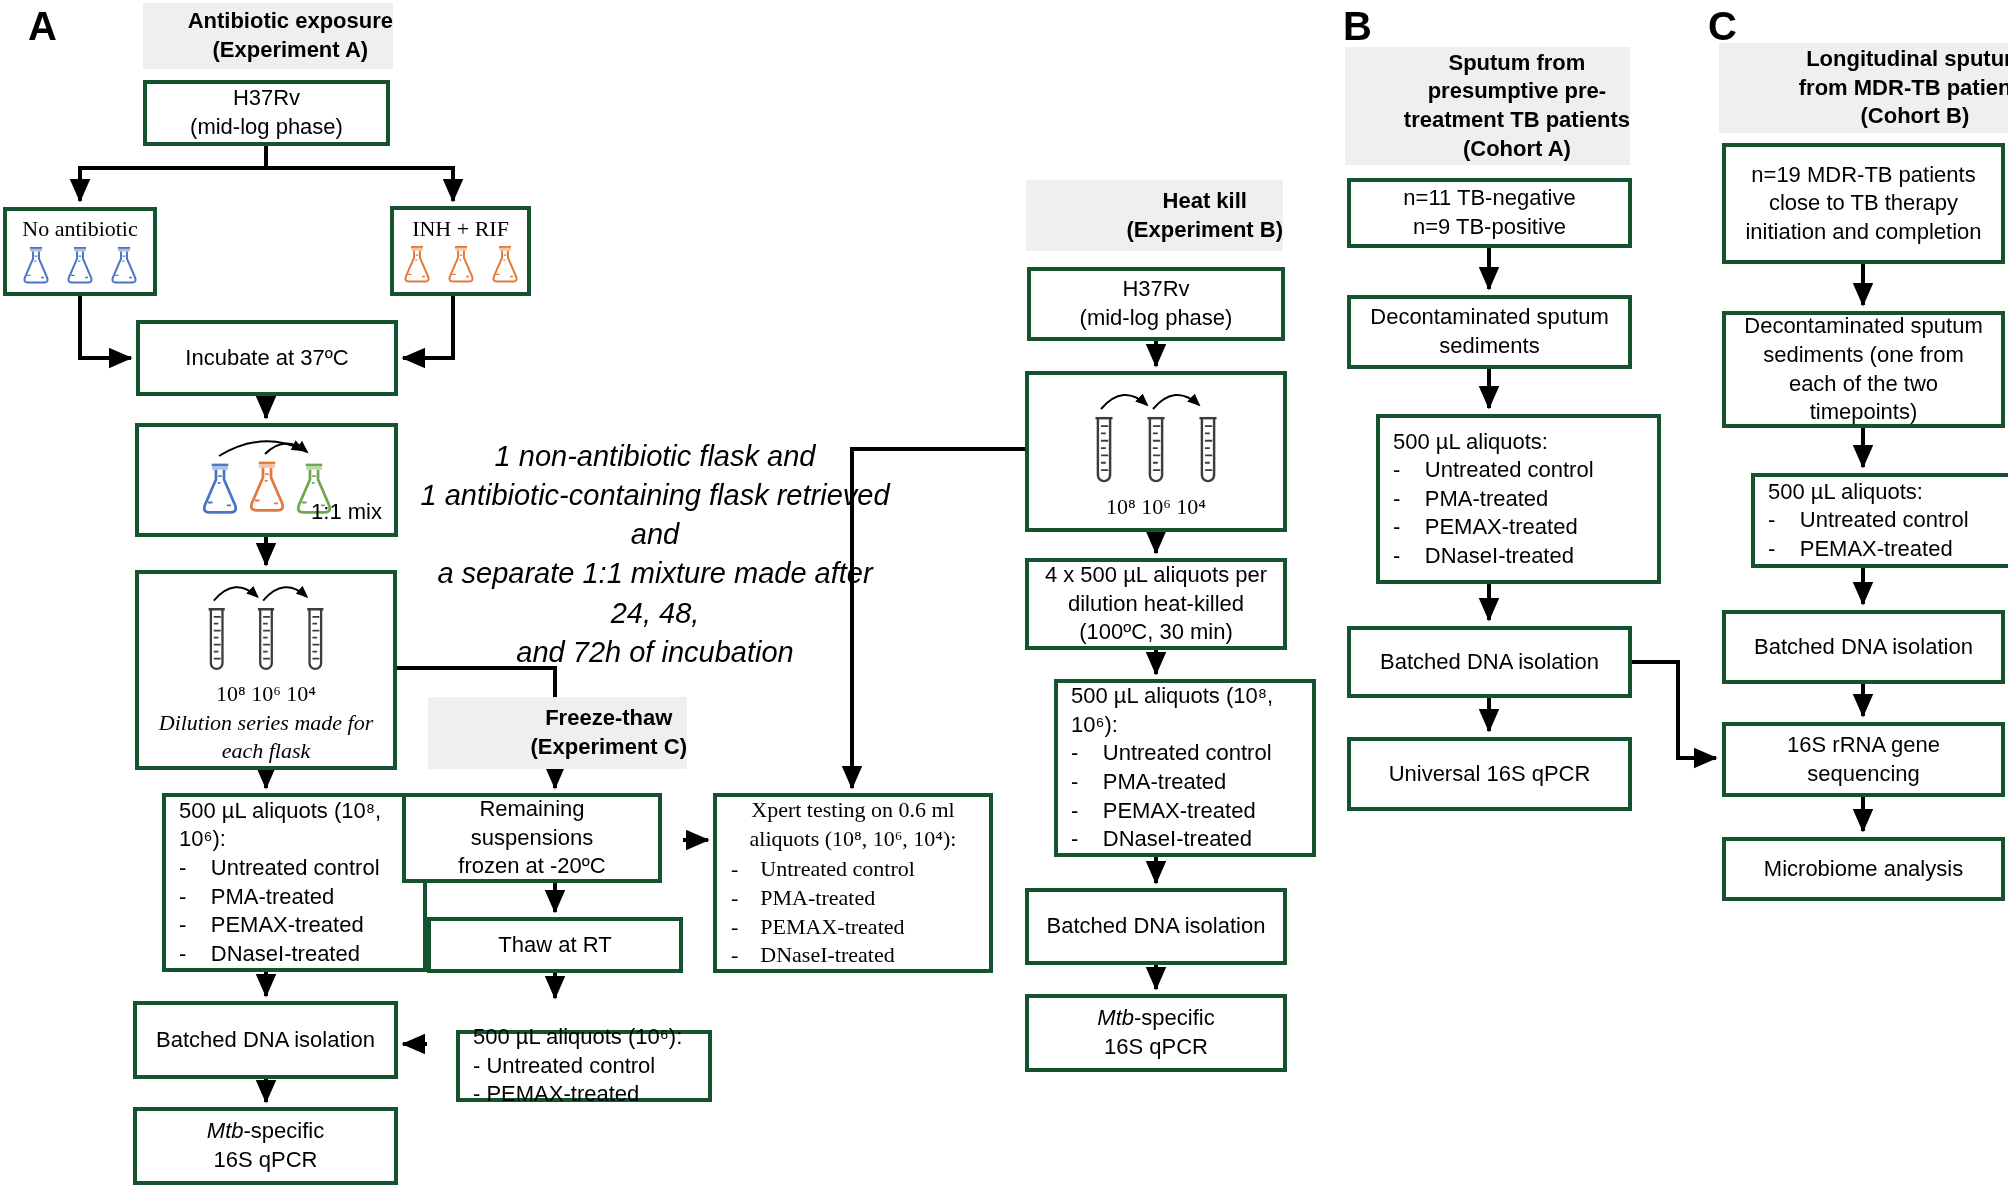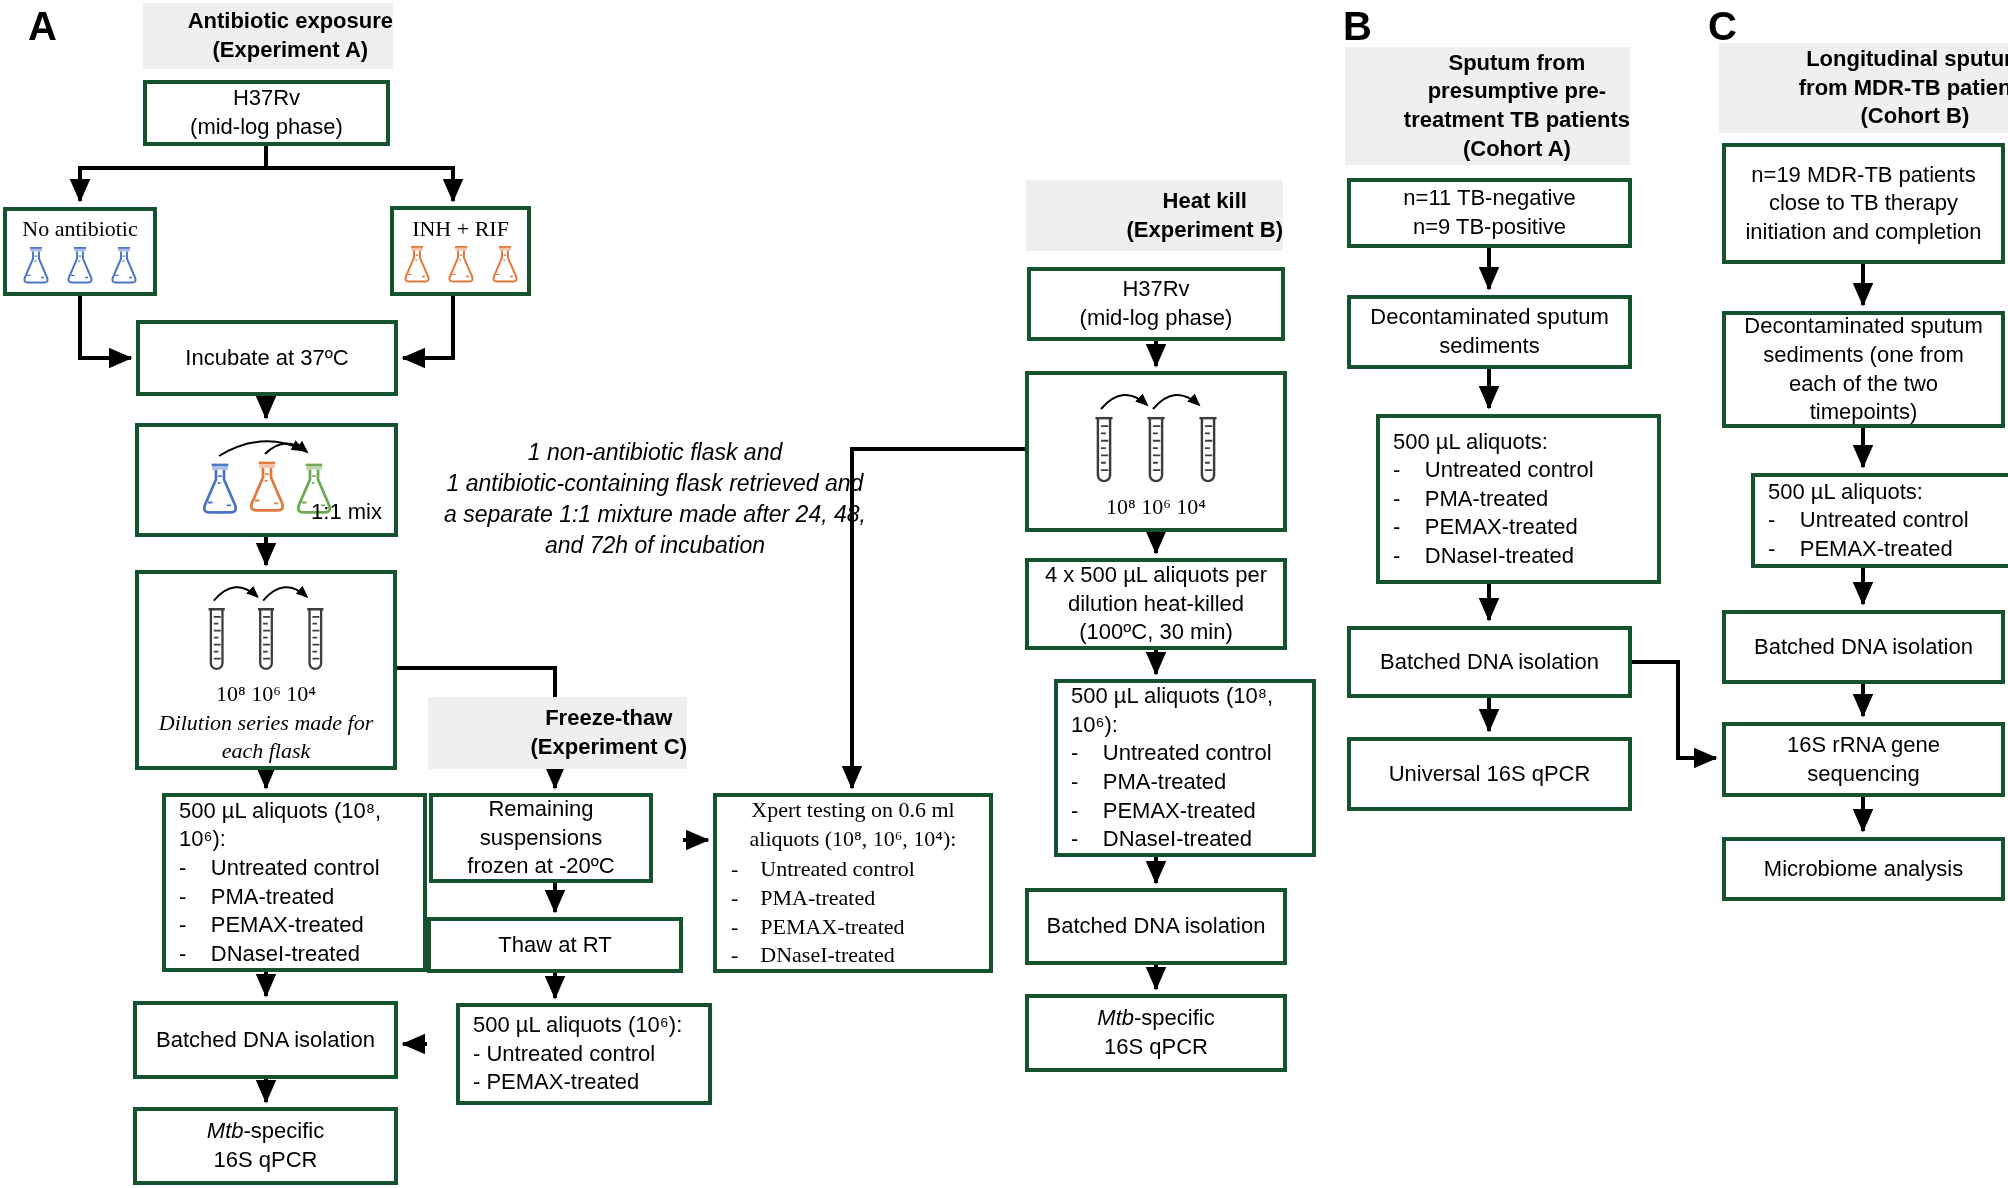--- a/index.html
+++ b/index.html
@@ -5,21 +5,21 @@
   html,body{margin:0;padding:0;background:#fff;}
   .canvas{position:relative;width:2008px;height:1188px;background:#ffffff;
           font-family:"Liberation Sans","DejaVu Sans",sans-serif;color:#000;overflow:hidden;}
   .plabel{position:absolute;font-weight:bold;font-size:40px;line-height:1;}
   .hdr{position:absolute;background:#efefef;display:flex;align-items:center;justify-content:flex-end;
        text-align:center;font-weight:bold;font-size:22px;line-height:1.3;box-sizing:border-box;}
   .box{position:absolute;border:4px solid #14532d;background:#fff;display:flex;align-items:center;
        justify-content:center;text-align:center;font-size:22px;line-height:1.3;box-sizing:border-box;}
   .txt{white-space:pre-wrap;}
   .left{justify-content:flex-start;text-align:left;padding-left:13px;padding-right:4px;margin-left:29px;}
-  .note{position:absolute;font-style:italic;font-size:23px;line-height:1.35;text-align:center;white-space:pre-wrap;}
+  .note{position:absolute;font-style:italic;font-size:29px;line-height:1.35;text-align:center;white-space:pre-wrap;}
   .col{flex-direction:column;font-family:Liberation Serif, serif;}
   .ital{font-style:italic;}
   .mixlabel{position:absolute;right:12px;bottom:6px;font-size:22px;}
   .connector-svg{position:absolute;left:0;top:0;pointer-events:none;}
   .icon-svg{display:block;}
   .flaskrow{display:flex;gap:10px;margin-top:2px;}
   .xpert-head{white-space:pre-wrap;text-align:center;display:block;}
   .xpert-list{white-space:pre-wrap;text-align:left;display:block;padding-left:14px;margin-top:2px;}
 </style>
 </head>
@@ -176,31 +176,31 @@
   <div class="box" style="left:133px;top:1107px;width:265px;height:78px">
     <span class="txt"><i class="ital">Mtb</i><span class="txt">-specific
 16S qPCR</span></span>
   </div>
 
   <div class="hdr" style="left:428px;top:697px;width:259px;height:72px">
       <span class="txt">Freeze-thaw
 (Experiment C)</span>
     </div>
 
-  <div class="box" style="left:429px;top:793px;width:224px;height:90px">
+  <div class="box" style="left:402px;top:793px;width:260px;height:90px">
       <span class="txt">Remaining
 suspensions
 frozen at -20ºC</span>
     </div>
 
   <div class="box" style="left:427px;top:917px;width:256px;height:56px">
       <span class="txt">Thaw at RT</span>
     </div>
 
-  <div class="box left" style="left:427px;top:1003px;width:256px;height:102px">
+  <div class="box left" style="left:427px;top:1030px;width:256px;height:72px">
       <span class="txt">500 µL aliquots (10⁶):
 - Untreated control
 - PEMAX-treated</span>
     </div>
 
   <div class="box col" style="left:713px;top:793px;width:280px;height:180px;align-items:stretch">
     <span class="xpert-head">Xpert testing on 0.6 ml
 aliquots (10⁸, 10⁶, 10⁴):</span>
     <span class="xpert-list">-    Untreated control
 -    PMA-treated

